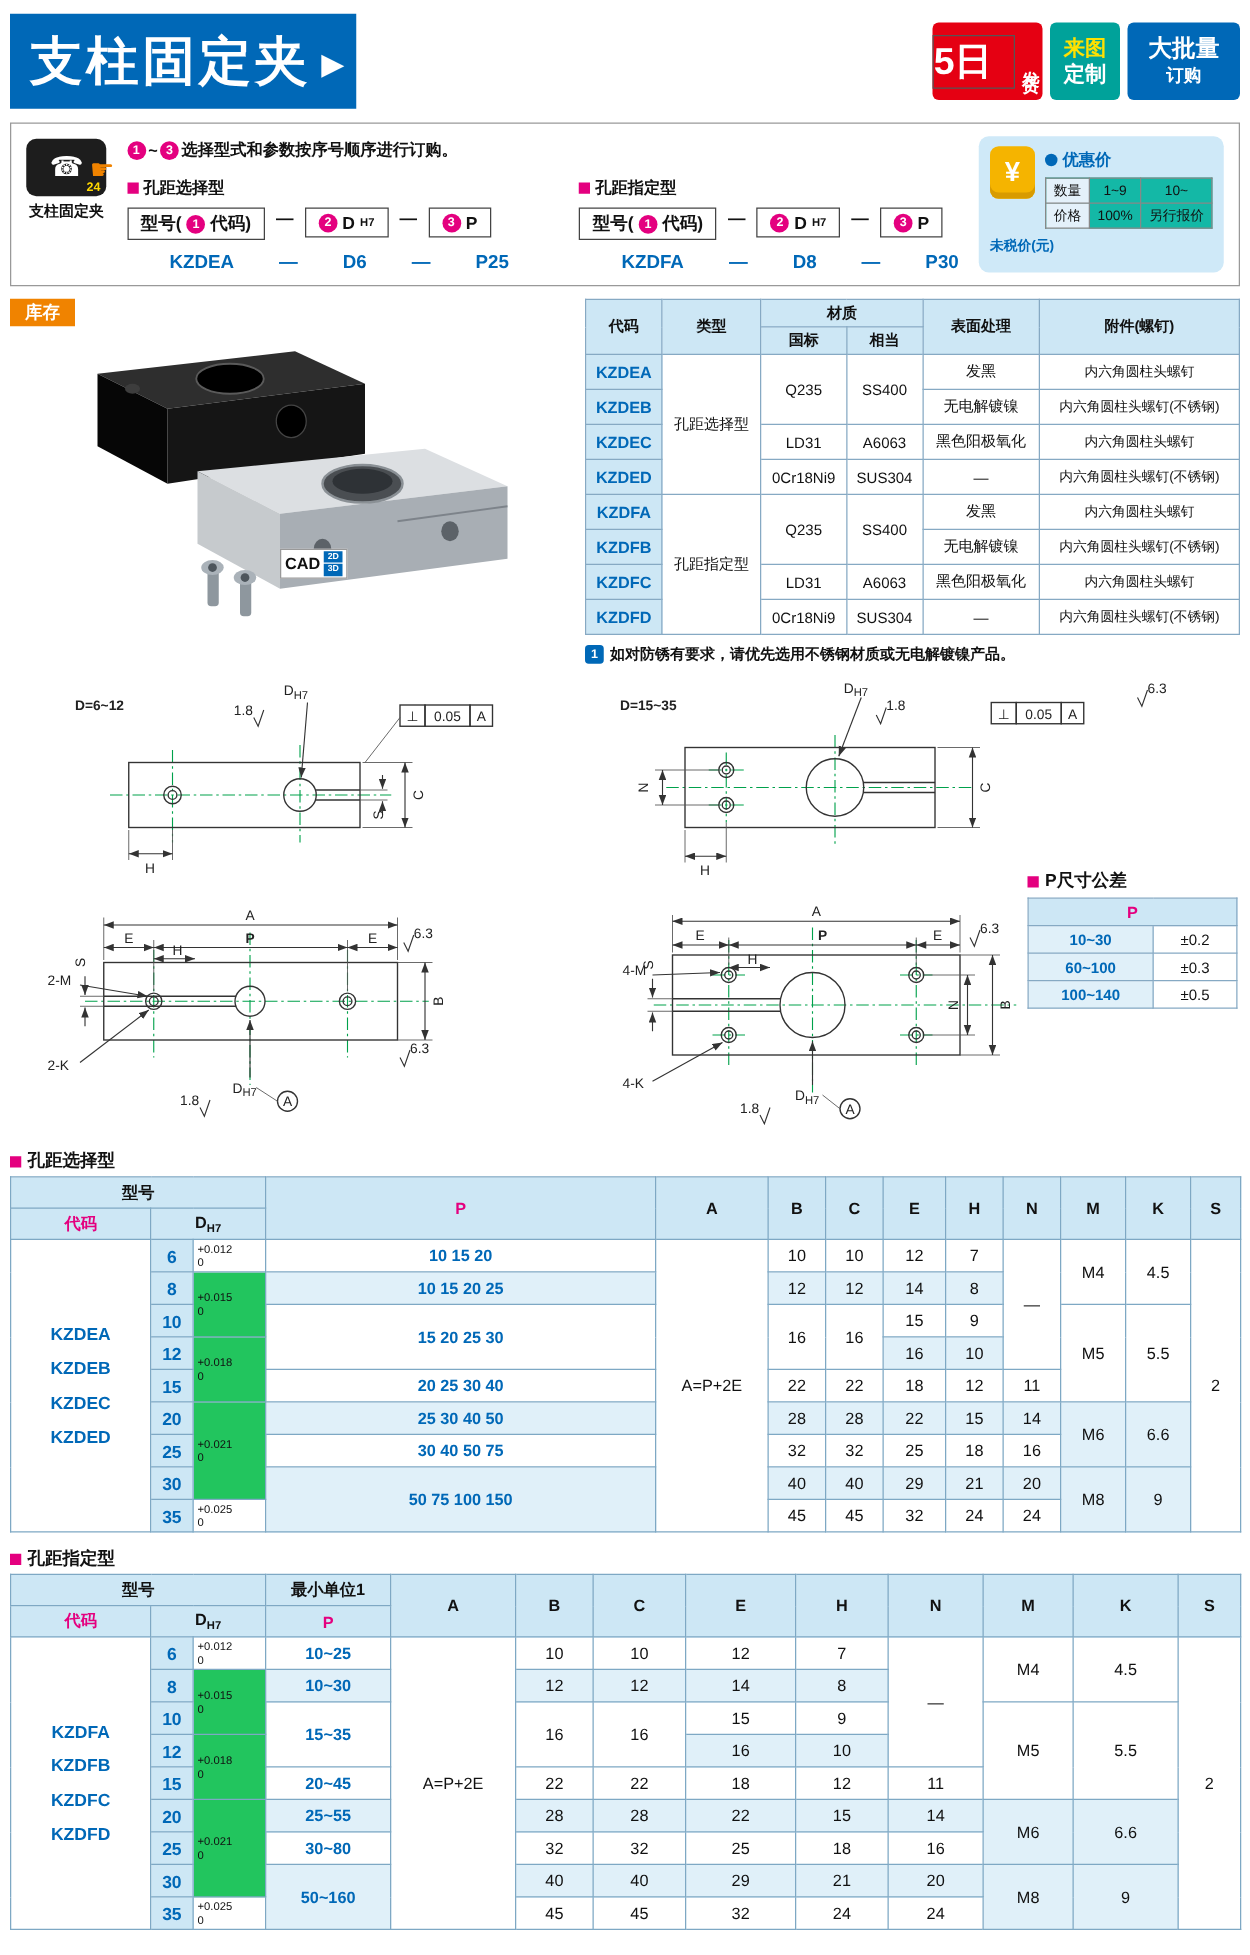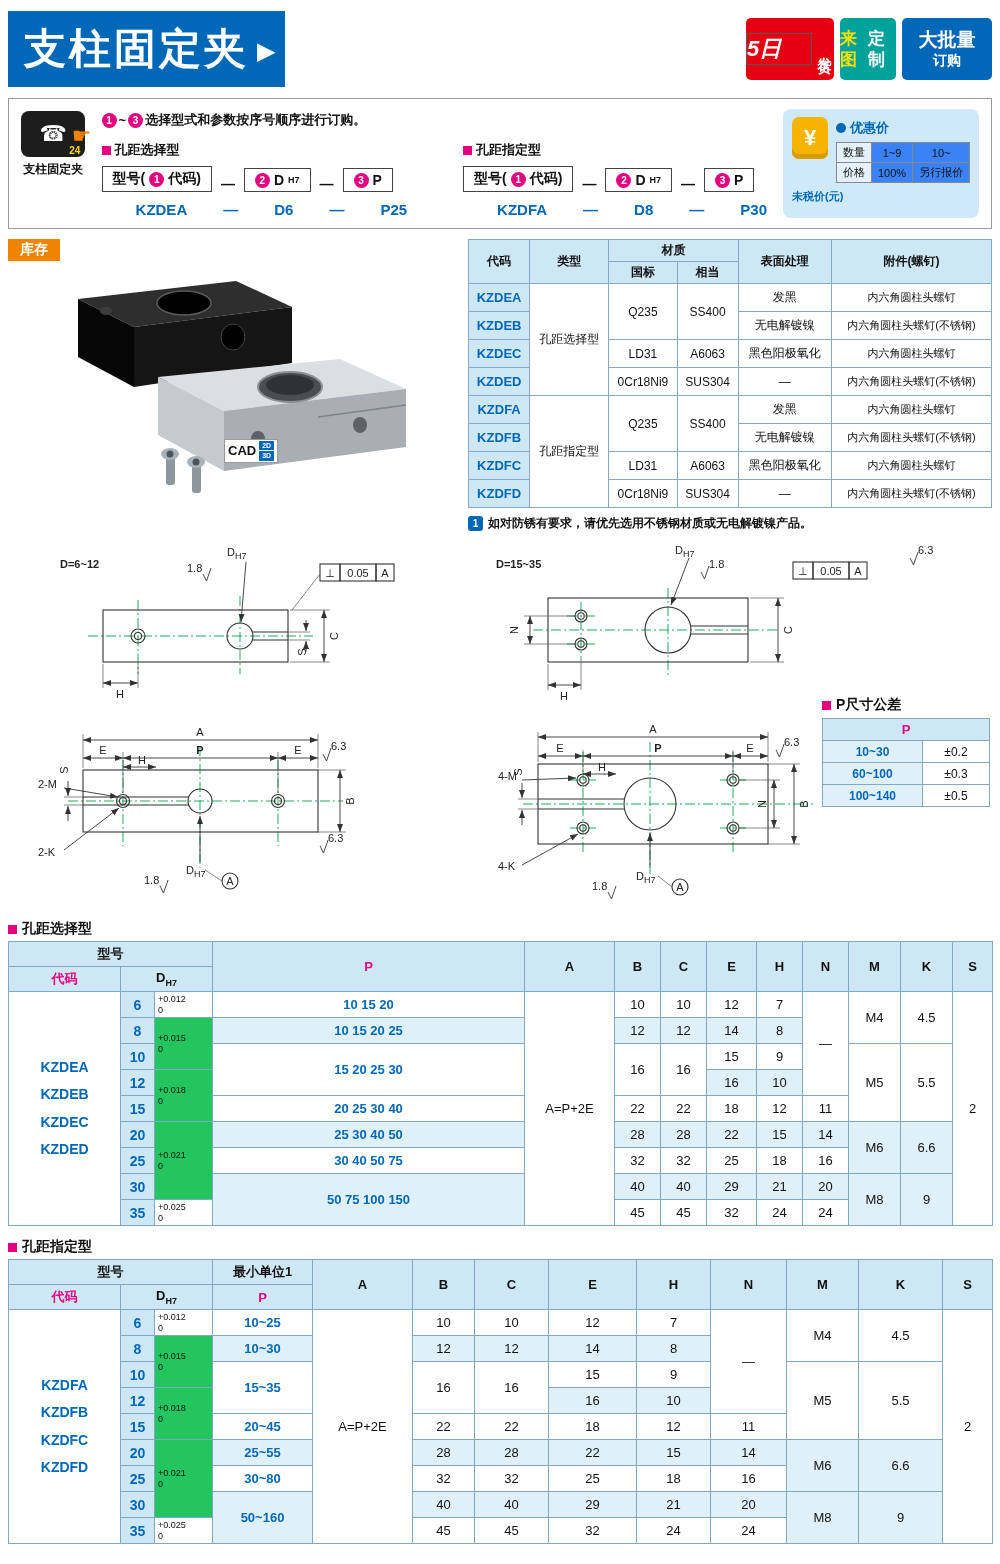--- a/index.html
+++ b/index.html
@@ -7,50 +7,50 @@
 .page{padding:8px 8px 4px}
 
 .topbar{display:flex;align-items:center;height:82px;margin-bottom:8px}
 .title-box{background:#0068b7;height:76px;display:flex;align-items:center;gap:8px;padding:0 10px 0 16px}
 .title-box .t{color:#fff;font-size:42px;font-weight:bold;letter-spacing:3px}
 .title-box .arr{color:#fff;font-size:24px;margin-top:4px}
 .subtitle{margin-left:12px;color:#0068b7;font-weight:bold;font-size:21px;line-height:1.25}
 .badges{margin-left:auto;display:flex;gap:6px}
 .badge{height:62px;border-radius:5px;color:#fff;font-weight:bold;display:flex;align-items:center;justify-content:center}
 .b-ship{background:#e50012;width:88px;gap:4px}
-.b-ship .big{font-size:22px;font-style:italic}
+.b-ship .big{font-size:30px;}
 .b-ship .small{writing-mode:vertical-rl;font-size:14px;letter-spacing:3px}
-.b-custom{background:#00a29a;width:56px;flex-direction:row;font-size:17px;line-height:1.25}
+.b-custom{background:#00a29a;width:56px;flex-direction:column;font-size:17px;line-height:1.25}
 .b-custom .l1{color:#ffe100}
 .b-bulk{background:#0068b7;width:90px;flex-direction:column;font-size:19px;line-height:1.2}
 .b-bulk .l2{font-size:14px}
 
 .order-box{border:1px solid #999;display:flex;padding:10px 12px;gap:16px;margin-bottom:10px;min-height:128px}
 .phone-block{width:96px;text-align:center;position:relative}
 .phone-icon{width:64px;height:46px;background:#1d1d1d;border-radius:8px;color:#fff;margin:2px auto 4px;position:relative;font-size:22px;display:flex;align-items:center;justify-content:center}
 .phone-24{position:absolute;bottom:1px;right:5px;font-size:10px;color:#ffd800;font-weight:bold}
 .hand{position:absolute;right:-6px;top:14px;color:#f08300;font-size:22px}
 .phone-label{font-size:12px;font-weight:bold}
 .order-main{flex:1}
 .inst{font-size:13px;font-weight:bold;margin:2px 0 12px;display:flex;align-items:center;gap:2px}
 .num{display:inline-flex;flex:none;width:15px;height:15px;border-radius:50%;background:#e4007f;color:#fff;font-size:10px;align-items:center;justify-content:center;font-weight:bold}
 .fmt-row{display:flex;gap:56px}
 .fmt-title{font-size:13px;font-weight:bold;display:flex;align-items:center;gap:4px;margin-bottom:7px}
 .sq{width:9px;height:9px;background:#e4007f;display:inline-block;flex:none}
-.fmt-line{display:flex;align-items:flex-end;gap:9px;font-size:14px;font-weight:bold}
+.fmt-line{display:flex;align-items:flex-start;gap:9px;font-size:14px;font-weight:bold}
 .fmt-box{border:1.5px solid #444;padding:3px 10px;display:flex;align-items:center;gap:4px;background:#fff}
 .fmt-box sub{font-size:9px}
 .ex-line{display:flex;gap:36px;margin-top:9px;font-size:15px;font-weight:bold;color:#0068b7;padding-left:34px}
 
 .price-panel{width:196px;background:#cfe9f8;border-radius:8px;padding:8px 9px}
 .price-top{display:flex;gap:8px;align-items:flex-start}
 .yen-badge{flex:none;width:36px;height:42px;background:#f5b400;border-radius:7px;display:flex;align-items:center;justify-content:center;color:#fff;font-size:22px;font-weight:bold;box-shadow:inset 0 -5px 0 #d89b00}
 .price-title{color:#0068b7;font-weight:bold;font-size:13px;display:flex;align-items:center;gap:4px;margin:2px 0 5px}
 .dot{width:10px;height:10px;border-radius:50%;background:#0068b7;flex:none}
-.price-table{border-collapse:collapse;font-size:11px;background:#3b82f6}
+.price-table{border-collapse:collapse;font-size:11px;background:#14b8a6}
 .price-table td{border:1px solid #888;padding:2px 6px;text-align:center;white-space:nowrap}
 .price-table td.lbl{background:#e4f1fa}
 .price-note{font-size:11px;font-weight:bold;color:#0068b7;margin-top:6px}
 
 .product-row{display:flex;gap:12px;margin-bottom:6px}
 .photo-box{width:448px;position:relative;height:292px}
 .stock{position:absolute;top:0;left:0;background:#f08300;color:#fff;font-weight:bold;font-size:14px;padding:2px 12px;z-index:2}
 .cad{position:absolute;top:200px;left:216px;display:flex;align-items:center;border:1px solid #999;background:#fff;padding:1px 3px;gap:3px}
 .cad .lbl{font-size:13px;font-weight:bold}
 .cad .dstack{display:flex;flex-direction:column;gap:1px}

